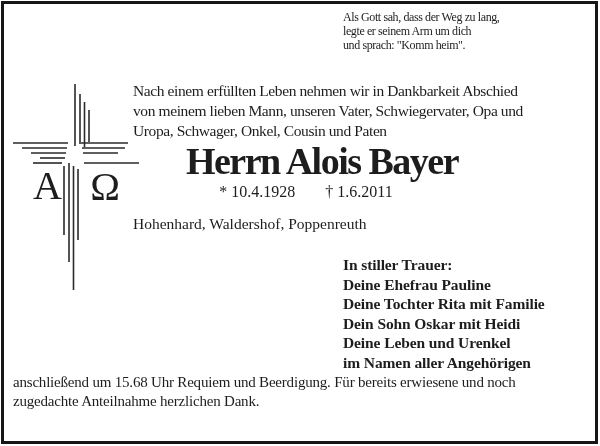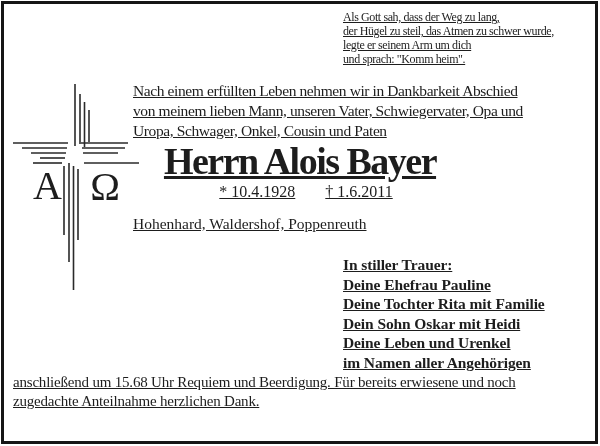--- a/index.html
+++ b/index.html
@@ -15,38 +15,38 @@
     font-family: "Liberation Serif", serif;
     color: #1d1d1d;
     overflow: hidden;
   }
   .frame {
     position: absolute;
     left: 1px; top: 1px; right: 2px; bottom: 2px;
     border: 3px solid #161616;
     pointer-events: none;
   }
-  .abs { position: absolute; text-decoration: underline; }
+  .abs { position: absolute; }
 
   .poem {
     left: 343px; top: 10px;
     font-size: 12px;
     line-height: 14px;
     letter-spacing: -0.4px;
     white-space: nowrap;
   }
   .intro {
     left: 133px; top: 81px;
     font-size: 15.5px;
     line-height: 20px;
     letter-spacing: -0.4px;
     white-space: nowrap;
   }
   .name {
-    left: 127px; top: 141px;
+    left: 149px; top: 141px;
     width: 346px;
     text-align: center;
     font-size: 38px;
     font-weight: bold;
     letter-spacing: -1.5px;
     line-height: 40px;
     white-space: nowrap;
   }
   .dates {
     left: 133px; top: 183px;
@@ -96,21 +96,20 @@
 </style>
 </head>
 <body>
 
 <div class="page">
 
   <div class="frame"></div>
 
   <div class="abs poem">
     <div>Als Gott sah, dass der Weg zu lang,</div>
-    <div>der Hügel zu steil, das Atmen zu schwer wurde,</div>
     <div>legte er seinem Arm um dich</div>
     <div>und sprach: "Komm heim".</div>
   </div>
 
   <div class="abs cross-wrap">
     <svg width="140" height="230" viewBox="0 0 140 230" xmlns="http://www.w3.org/2000/svg">
 
       <line x1="69" y1="8" x2="69" y2="70"></line>
       <line x1="74" y1="18" x2="74" y2="68"></line>
       <line x1="78.5" y1="26" x2="78.5" y2="71"></line>

